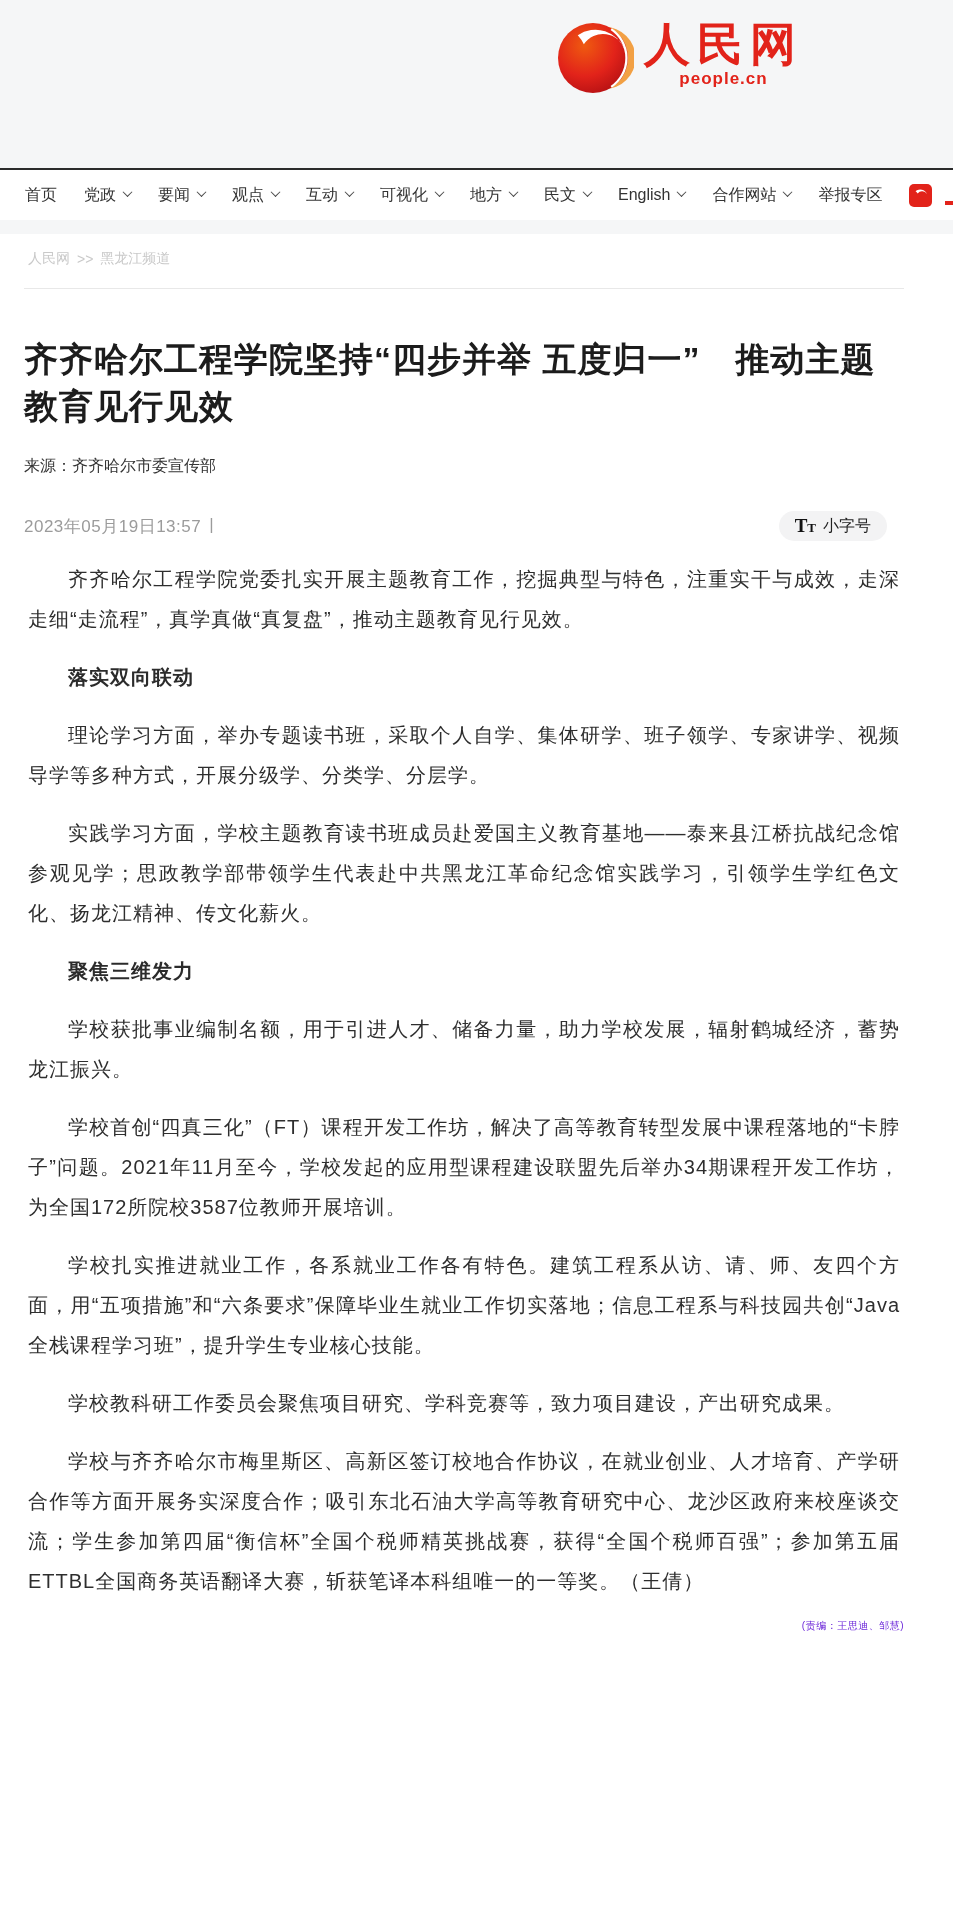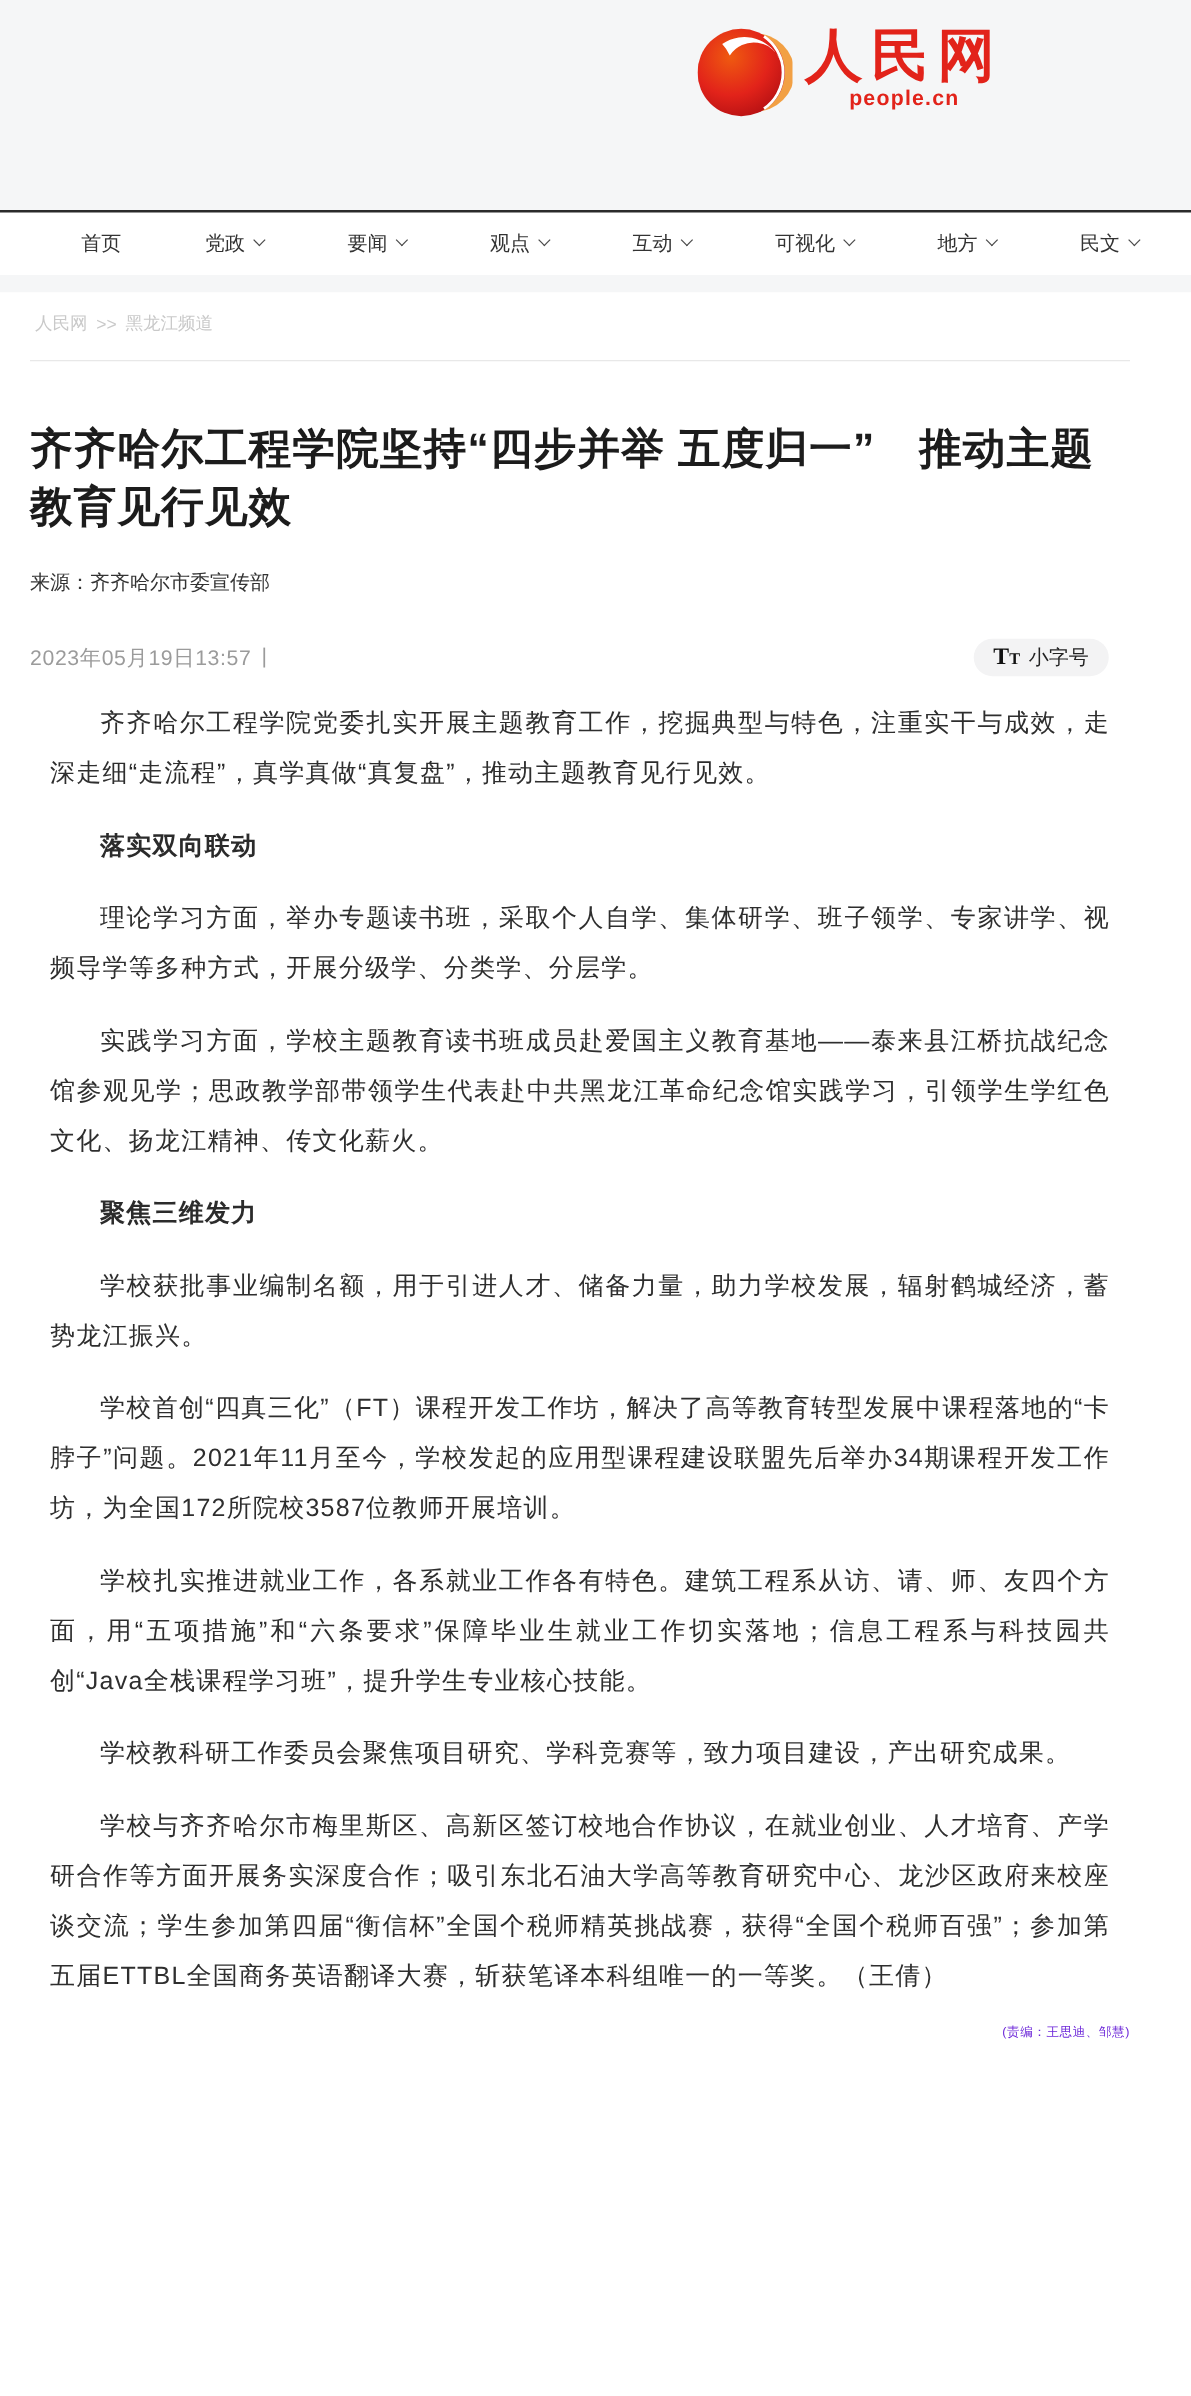--- a/index.html
+++ b/index.html
@@ -17,21 +17,21 @@
   .logo-cn { font-size: 46px; line-height: 1.05; font-weight: bold; color: #e2231a; letter-spacing: 7px; }
   .logo-en { font-size: 17px; font-weight: bold; color: #e2231a; letter-spacing: 1px; margin-top: 1px; }
   
   .nav {
     height: 52px; background: #fff; border-top: 2px solid #2b2b2b;
     display: flex; align-items: center; padding: 0 0 0 25px; column-gap: 27px;
     white-space: nowrap; overflow: hidden;
   }
   .nav-item {
     display: inline-flex; align-items: center; gap: 8px;
-    font-size: 16px; color: #333; text-decoration: none; cursor: pointer; flex: none; margin-left: 40px;
+    font-size: 16px; color: #333; text-decoration: none; cursor: pointer; flex: none;
   }
   .chev {
     width: 7px; height: 7px; display: inline-block;
     border-right: 1.5px solid #4a4a4a; border-bottom: 1.5px solid #4a4a4a;
     transform: rotate(45deg) translate(-1px,-1px); margin-top: -3px;
   }
   .nav-applogo {
     width: 23px; height: 23px; border-radius: 5px; background: #e2231a;
     display: flex; align-items: center; justify-content: center; flex: none; cursor: pointer;
   }
@@ -52,21 +52,21 @@
     background: #f3f3f4; display: flex; align-items: center; gap: 7px;
     font-size: 16px; color: #222; cursor: pointer;
     font-family: "Liberation Sans", "DejaVu Sans", sans-serif;
   }
   .tt { font-family: "Liberation Serif", "DejaVu Serif", serif; font-weight: bold; color: #111; display: flex; align-items: baseline; }
   .tt-big { font-size: 19px; } .tt-small { font-size: 13px; }
   
   .article { margin-top: 10px; }
   .article p {
     font-size: 20px; line-height: 40px; letter-spacing: 1px; color: #2e2e2e;
-    text-indent: 40px; margin: 18px 16px; text-align: justify;
+    text-indent: 40px; margin: 18px 4px; text-align: justify;
   }
   .article p.subtitle { font-weight: 700; color: #2b2b2b; }
   .editor-note { margin-top: 12px; text-align: right; font-size: 10px; color: #6d28d9; letter-spacing: .5px; }
 </style>
 </head>
 <body>
 
 <header class="top-header">
   <a class="logo">
     <span class="logo-ball">

